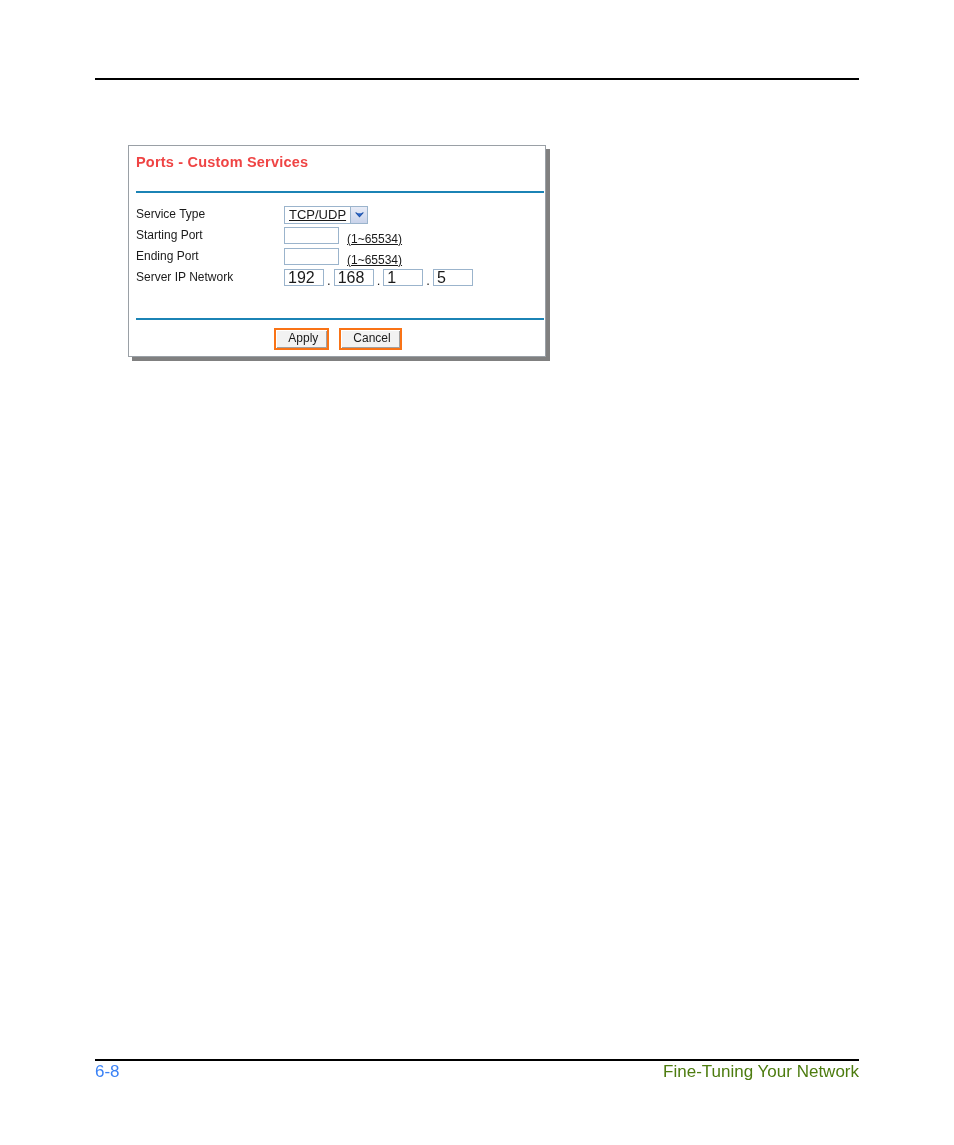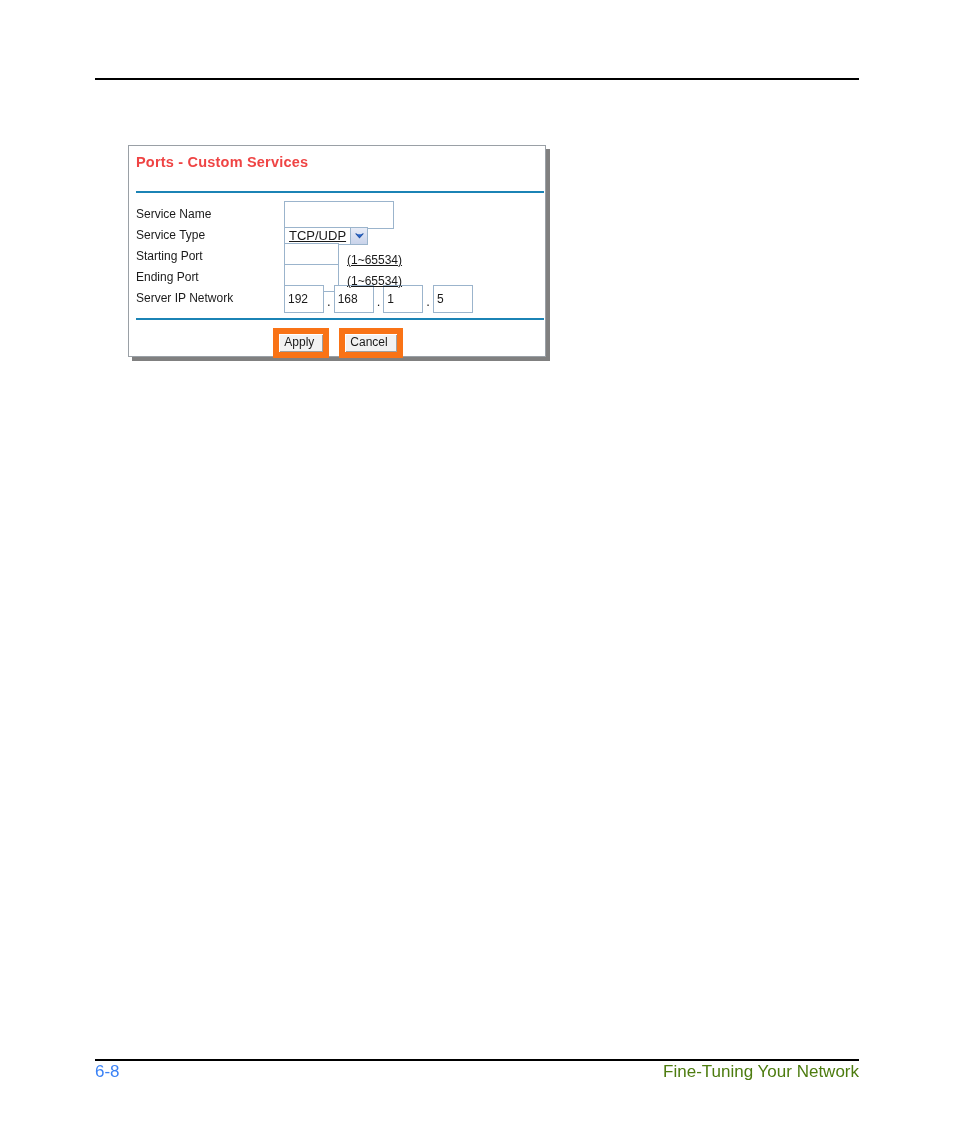--- a/index.html
+++ b/index.html
@@ -120,24 +120,24 @@
   }
   .row-field {
     display: flex;
     align-items: center;
   }
 
   
   .txt {
     border: 1px solid #9bb4cc;
     background: #ffffff;
-    height: 28px;
+    height: 17px;
     box-sizing: border-box;
     font-family: "Liberation Sans", sans-serif;
-    font-size: 12px;
+    font-size: 16px;
     color: #1a1a1a;
     padding: 0 3px;
     outline: none;
   }
   .txt-wide { width: 110px; }
   .txt-port { width: 55px; }
   .txt-octet { width: 40px; }
 
   .hint {
     font-size: 12px;
@@ -193,47 +193,41 @@
     width: 404px;
     display: flex;
     justify-content: center;
     gap: 10px;
   }
   .btn {
     font-family: "Liberation Sans", sans-serif;
     font-size: 12px;
     color: #1a1a1a;
     background: #f2f2f2;
-    border: 6px solid #f97316;
+    border: 2px solid #f97316;
     box-shadow: inset 1px 1px 0 #ffffff, inset -1px -1px 0 #a0a0a0;
-    padding: 2px 9px 3px 5px;
+    padding: 2px 9px 3px 12px;
     line-height: 13px;
     cursor: pointer;
   }
 </style>
 </head>
 <body>
 
 <div class="page-header-rule"></div>
 
 <div class="dialog">
   <div class="dialog-inner">
 
     <div class="dialog-title">Ports - Custom Services</div>
 
     <div class="rule-top"></div>
 
     <div class="form-area">
 
-      <div class="form-row">
-        <div class="row-label">Service Name</div>
-        <div class="row-field">
-          <input type="text" class="txt txt-wide" value="" style="">
-        </div>
-      </div>
 
       <div class="form-row">
         <div class="row-label">Service Type</div>
         <div class="row-field">
           <div class="select-wrap">
             <span class="select-value">TCP/UDP</span>
             <span class="select-arrow">
               <svg width="11" height="8" viewBox="0 0 11 8">
                 <path d="M1 1.5 L5.5 6.5 L10 1.5 L8.2 1.5 L5.5 4.4 L2.8 1.5 Z" fill="#1d4fa0"></path>
                 <path d="M2.6 2.2 L5.5 5.4 L8.4 2.2 Z" fill="#2a63c4"></path>

